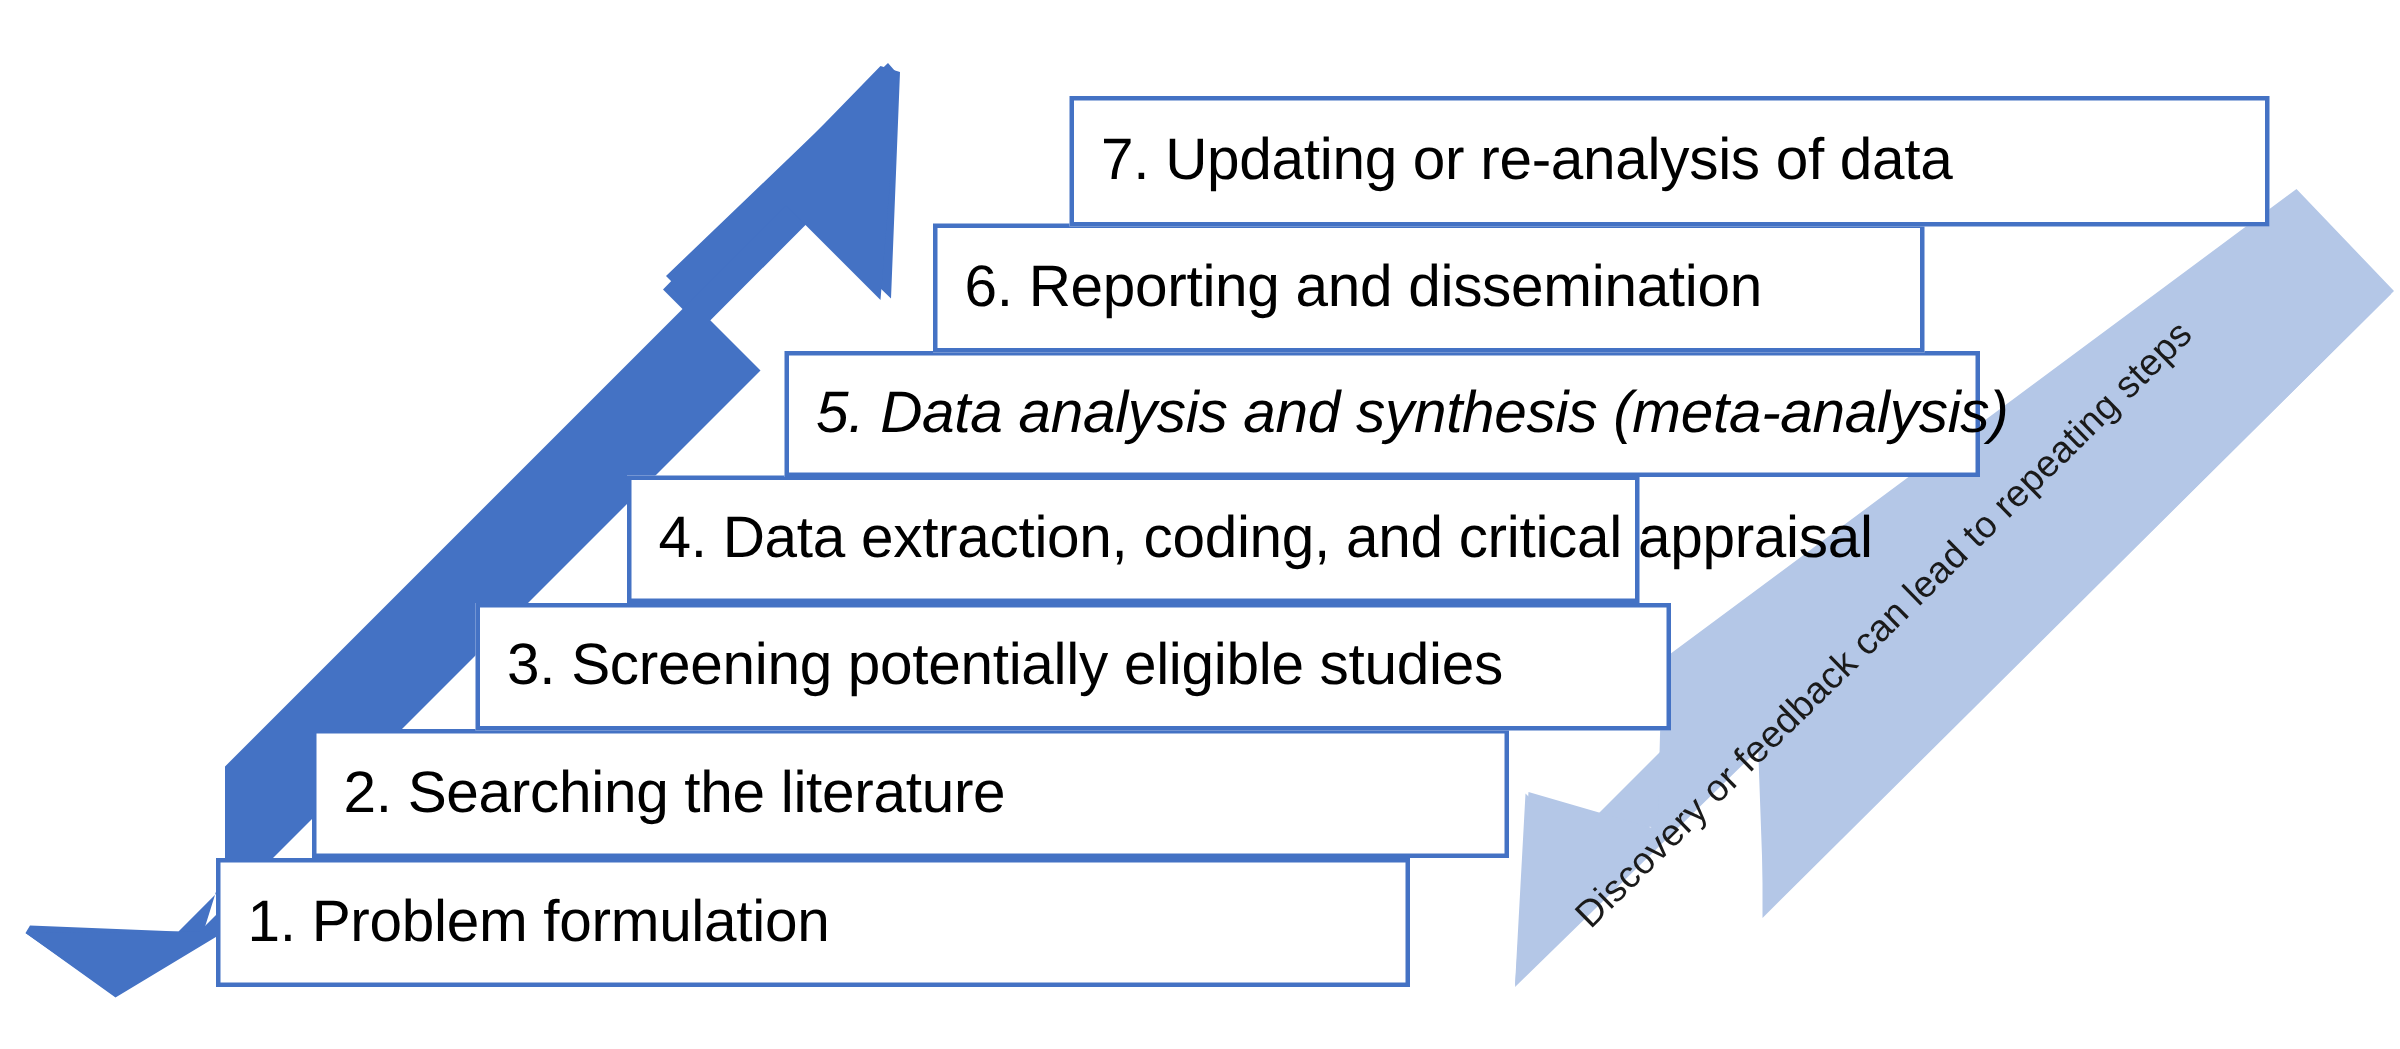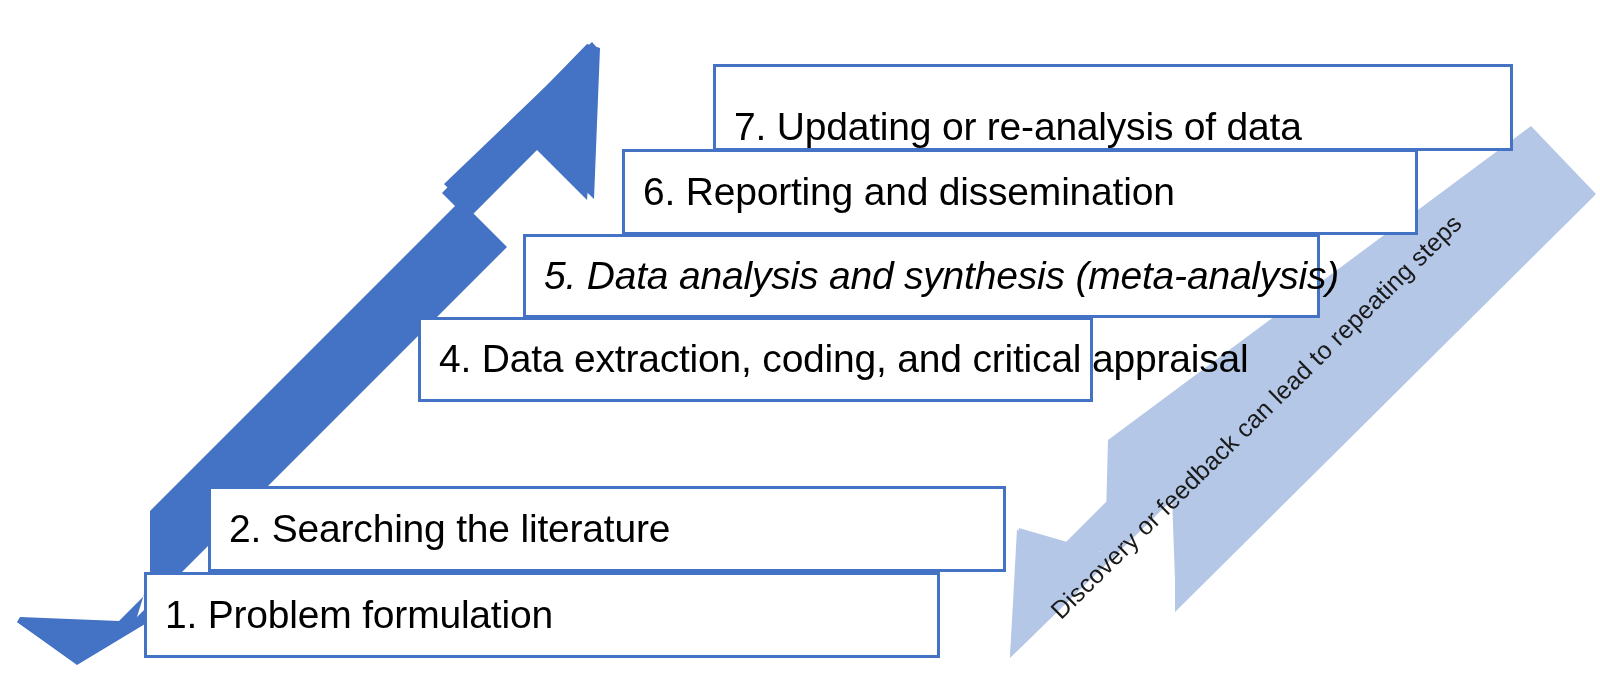--- a/index.html
+++ b/index.html
@@ -82,34 +82,37 @@
   </svg>
 
   <div class="step-box" style="left:144px; top:572px; width:796px; height:86px;">
     <span class="step-label">1. Problem formulation</span>
   </div>
 
   <div class="step-box" style="left:208px; top:486px; width:798px; height:86px;">
     <span class="step-label">2. Searching the literature</span>
   </div>
 
+  <div class="step-box" style="left:317px; top:402px; width:797px; height:85px;">
+    <span class="step-label">3. Screening potentially eligible studies</span>
+  </div>
 
   <div class="step-box" style="left:418px; top:317px; width:675px; height:85px;">
     <span class="step-label">4. Data extraction, coding, and critical appraisal</span>
   </div>
 
   <div class="step-box" style="left:523px; top:234px; width:797px; height:84px;font-style:italic;">
     <span class="step-label">5. Data analysis and synthesis (meta-analysis)</span>
   </div>
 
-  <div class="step-box" style="left:622px; top:149px; width:796px; height:86px;">
+  <div class="step-box" style="left:622px; top:149px; width:661px; height:86px;">
     <span class="step-label">6. Reporting and dissemination</span>
   </div>
 
-  <div class="step-box" style="left:713px; top:64px; width:800px; height:87px;align-items:flex-end;">
+  <div class="step-box" style="left:713px; top:64px; width:800px; height:87px;">
     <span class="step-label">7. Updating or re-analysis of data</span>
   </div>
 
   <div class="arrow-label" id="left-arrow-label">Logical consistency and synergy across steps</div>
 
   <div class="arrow-label" id="right-arrow-label">Discovery or feedback can lead to repeating steps</div>
 
 </div>
 
 </body></html>

